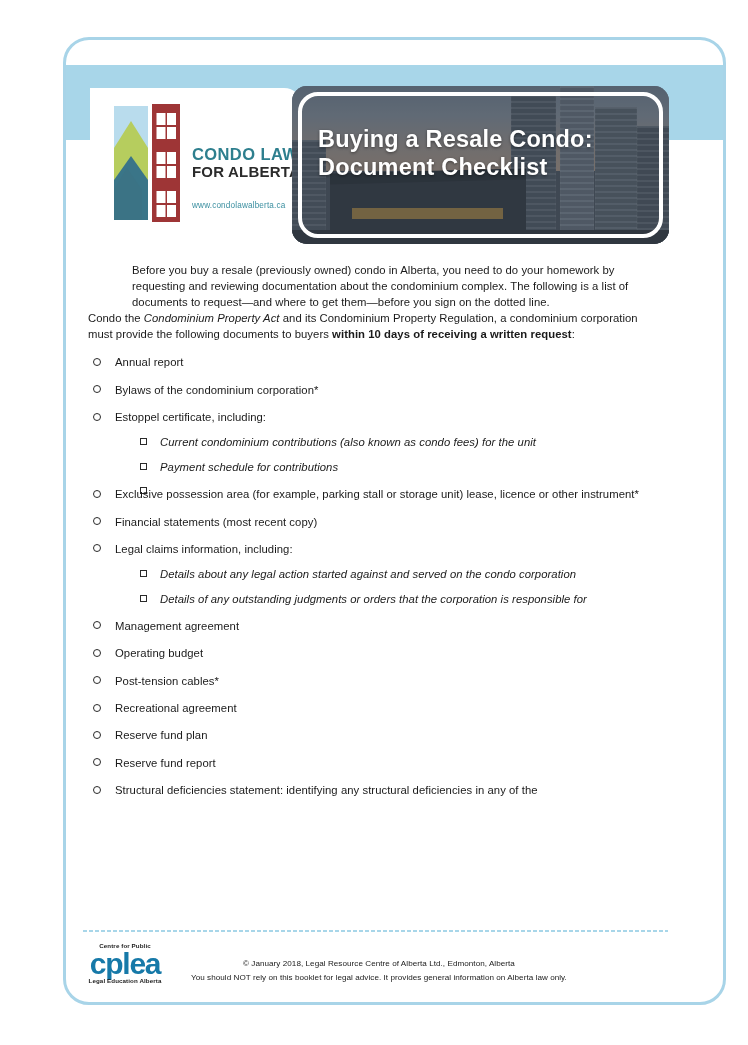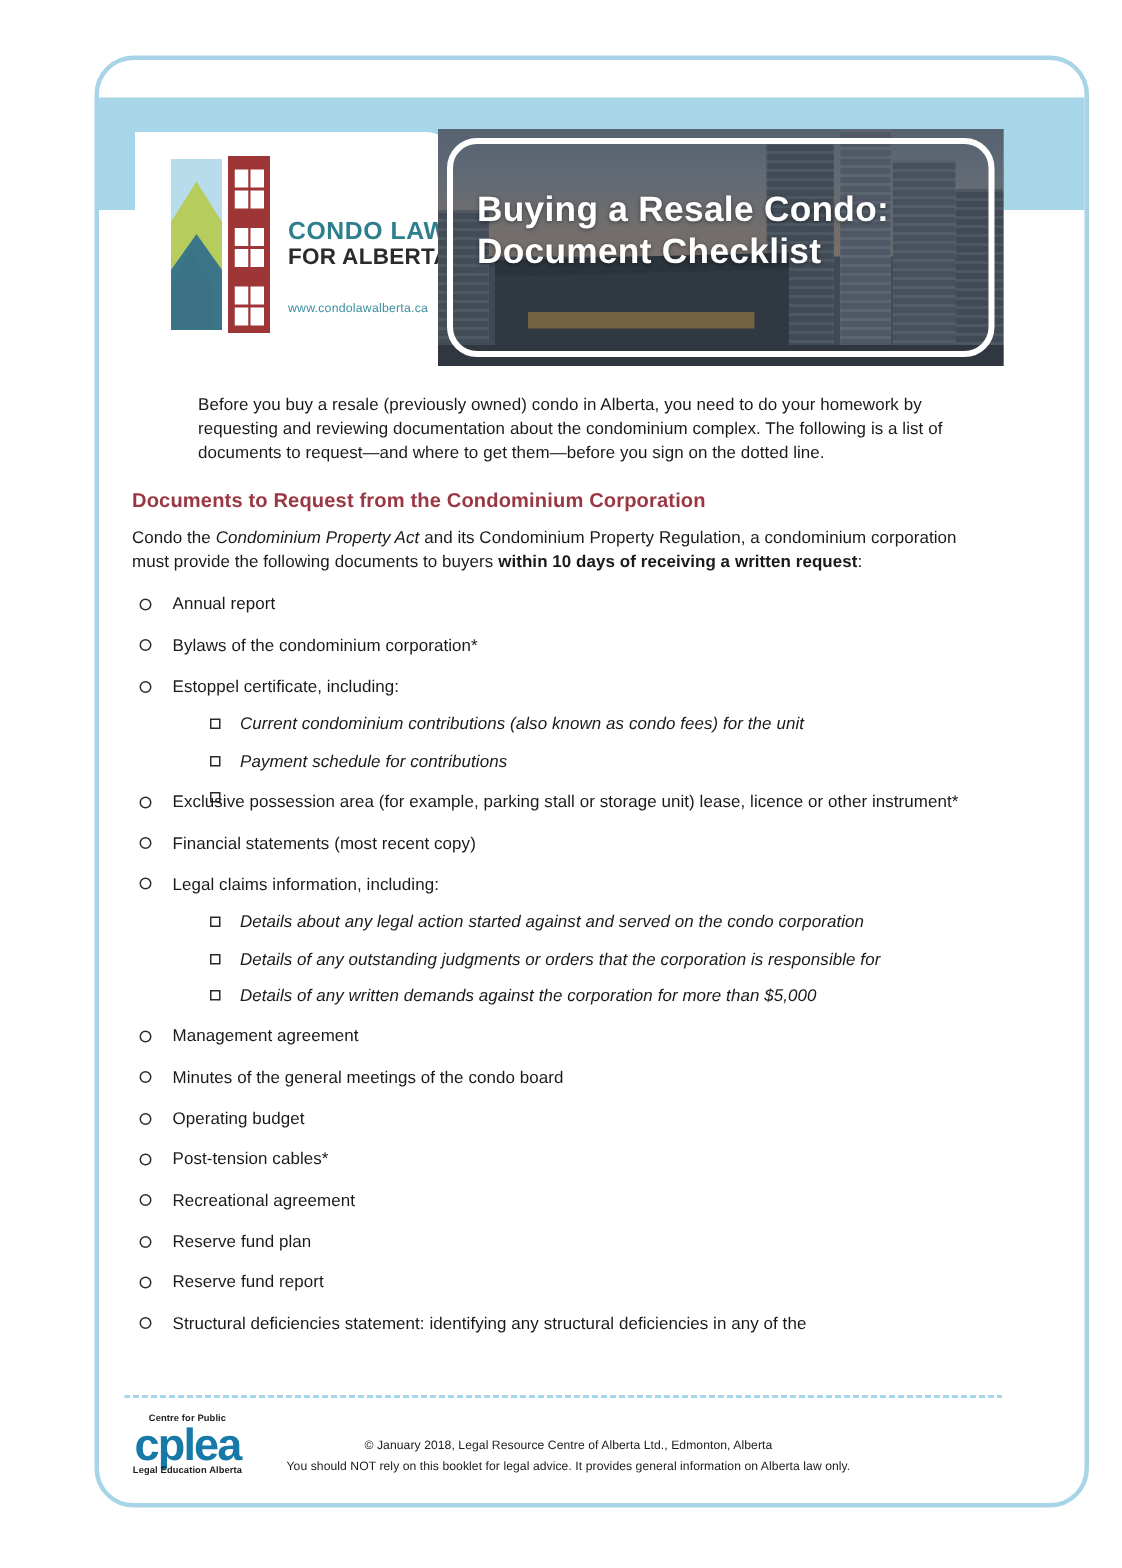--- a/index.html
+++ b/index.html
@@ -42,21 +42,21 @@
     line-height:1.15; white-space:nowrap;
   }
   .logo-url {
     color:#3b8fa0; font-size:8.2px; margin-top:20px; letter-spacing:.15px;
     white-space:nowrap;
   }
 
   
   .banner {
     position:absolute; left:226px; top:46px; width:377px; height:158px;
-    border-radius:0; overflow:hidden;
+    border-radius:15px; overflow:hidden;
     background:#4d5661;
   }
   .banner-photo { position:absolute; inset:0; overflow:hidden; }
   .sky {
     position:absolute; left:0; top:0; right:0; height:54%;
     background:linear-gradient(180deg,#7d8ea0 0%, #96a0ab 35%, #b6a79c 70%, #c9ab93 100%);
   }
   .tower {
     position:absolute; background:#6c7884;
     box-shadow: inset 0 0 0 1px rgba(255,255,255,.06);
@@ -220,21 +220,20 @@
         <div>Document Checklist</div>
       </div>
     </div>
 
   </div>
 
   <div class="content">
 
     <p class="intro">Before you buy a resale (previously owned) condo in Alberta, you need to do your homework by requesting and reviewing documentation about the condominium complex. The following is a list of documents to request—and where to get them—before you sign on the dotted line.</p>
 
-    <h2 class="section-heading">Documents to Request from the Condominium Corporation</h2>
 
     <p class="lead"><span>Condo the </span><i>Condominium Property Act</i><span> and its Condominium Property Regulation, a condominium corporation must provide the following documents to buyers </span><b>within 10 days of receiving a written request</b><span>:</span></p>
 
     <ul class="checklist">
 
       <li class="item">
         <span class="bullet-o"></span>
         <span>Annual report</span>
       </li>
 
@@ -276,36 +275,28 @@
         <span>Legal claims information, including:</span>
         <ul class="sublist">
           <li class="subitem">
             <span class="bullet-sq"></span>
             <span>Details about any legal action started against and served on the condo corporation</span>
           </li>
           <li class="subitem">
             <span class="bullet-sq"></span>
             <span>Details of any outstanding judgments or orders that the corporation is responsible for</span>
           </li>
-          <li class="subitem">
-            <span class="bullet-sq"></span>
-            <span>Details of any written demands against the corporation for more than $5,000</span>
-          </li>
         </ul>
       </li>
 
       <li class="item">
         <span class="bullet-o"></span>
         <span>Management agreement</span>
       </li>
 
-      <li class="item">
-        <span class="bullet-o"></span>
-        <span>Minutes of the general meetings of the condo board</span>
-      </li>
 
       <li class="item">
         <span class="bullet-o"></span>
         <span>Operating budget</span>
       </li>
 
       <li class="item">
         <span class="bullet-o"></span>
         <span>Post-tension cables*</span>
       </li>

